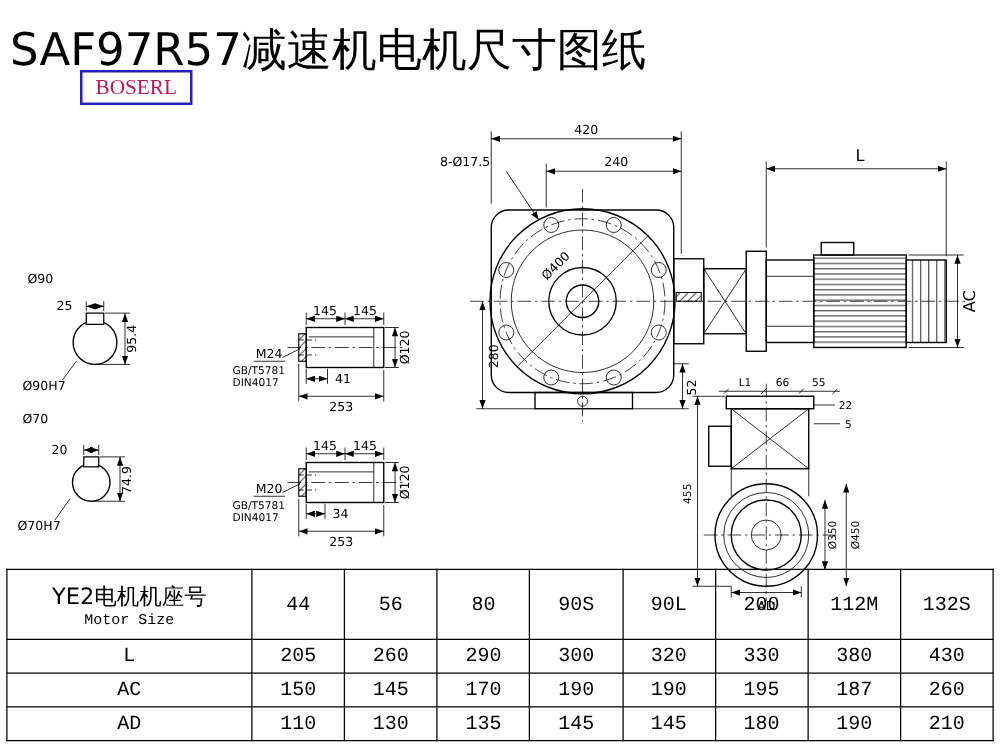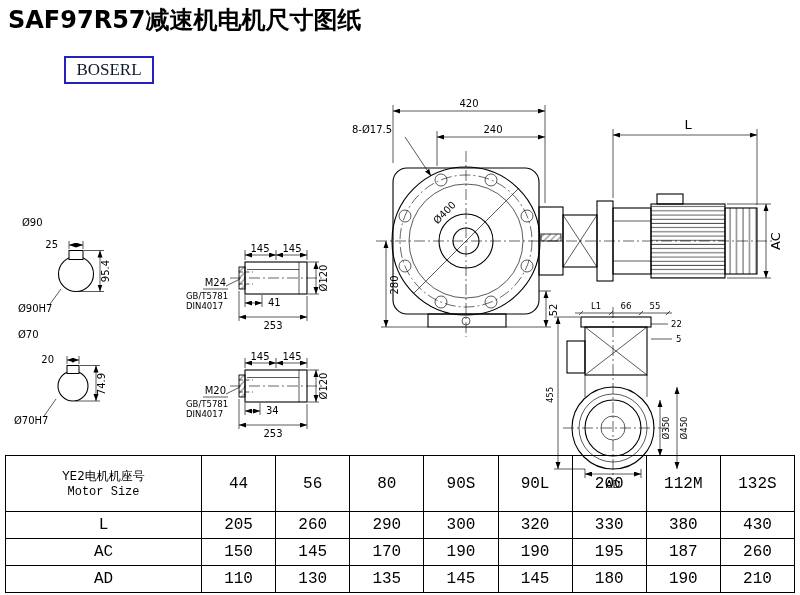--- a/index.html
+++ b/index.html
@@ -1,38 +1,38 @@
 <!DOCTYPE html>
 <html><head>
 <meta charset="utf-8">
 <style>
   *{margin:0;padding:0;box-sizing:border-box}
   html,body{width:800px;height:595px;background:#fff;overflow:hidden}
   body{position:relative;font-family:"DejaVu Sans",sans-serif;color:#000}
-  .title{position:absolute;left:8px;top:4px;font-size:24px;font-weight:bold;letter-spacing:0;white-space:nowrap}
-  .logo{position:absolute;left:64px;top:56px;width:90px;height:28px;border:2px solid #2222bb;color:#0f172a;
+  .title{position:absolute;left:8px;top:16px;font-size:36px;font-weight:normal;letter-spacing:0;white-space:nowrap}
+  .logo{position:absolute;left:64px;top:56px;width:90px;height:28px;border:2px solid #2222bb;color:#be185d;
         display:flex;align-items:center;justify-content:center;font-family:"Liberation Serif",serif;font-size:17px}
   svg.draw{position:absolute;left:0;top:45px}
   svg text{fill:#000;font-family:"DejaVu Sans",sans-serif;font-size:10px}
   svg .t9{font-size:8.5px}
   svg .t12{font-size:13px}
   svg .mid{text-anchor:middle}
   svg .end{text-anchor:end}
   .ln{stroke:#000;stroke-width:1.1;fill:none}
   .tn{stroke:#000;stroke-width:0.65;fill:none}
   .cl{stroke:#000;stroke-width:0.6;fill:none;stroke-dasharray:11 3 2 3}
   .dsh{stroke:#000;stroke-width:0.65;fill:none;stroke-dasharray:4 2.5}
   .dim{stroke:#000;stroke-width:0.65;fill:none;marker-start:url(#as);marker-end:url(#ae)}
   .lead{stroke:#000;stroke-width:0.65;fill:none;marker-end:url(#ae)}
   table.size{position:absolute;left:5px;top:455px;width:790px;border-collapse:collapse;table-layout:fixed;
              text-align:center;font-family:"Liberation Mono","DejaVu Sans",monospace}
   table.size td{border:1.5px solid #000;font-size:16px;height:27px;padding:0;vertical-align:middle}
   table.size col.c0{width:196px}
   tr.hdr td{height:56px}
-  .hcn{font-size:12px;font-family:"DejaVu Sans",sans-serif}
+  .hcn{font-size:18px;font-family:"DejaVu Sans",sans-serif}
   .hen{font-size:12px}
 </style>
 </head>
 <body>
 
 <div class="title">SAF97R57减速机电机尺寸图纸</div>
 <div class="logo">
   <span>BOSERL</span>
 </div>
 

